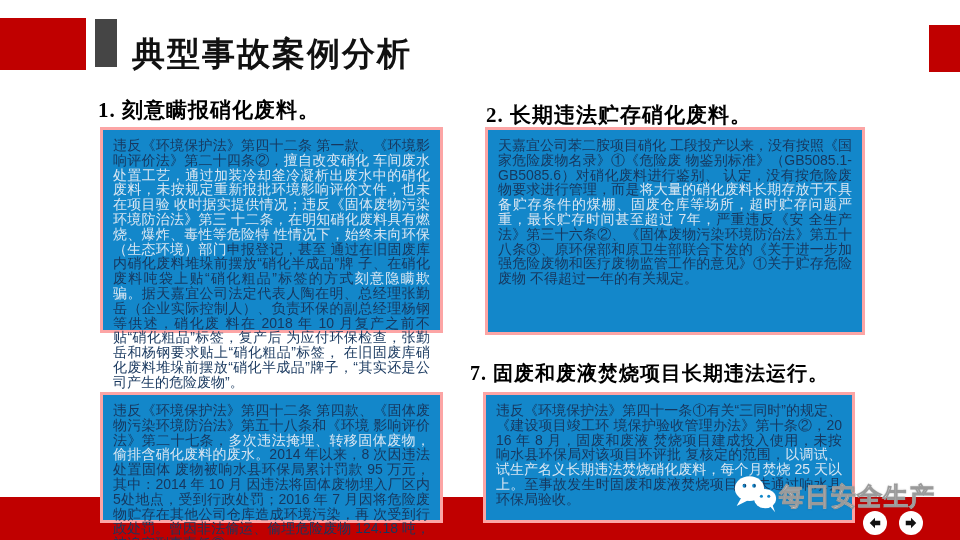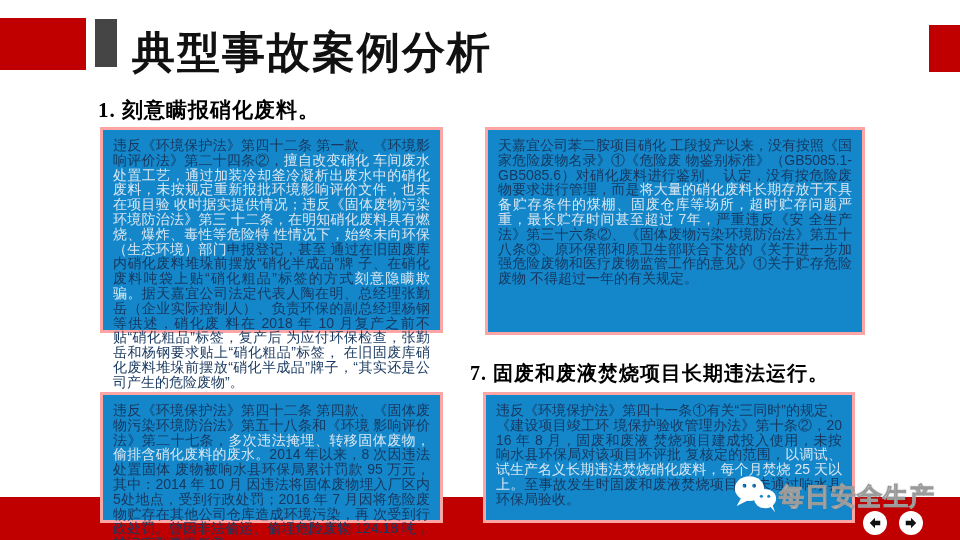--- a/index.html
+++ b/index.html
@@ -3,21 +3,21 @@
 <meta charset="utf-8">
 <style>
   html,body{margin:0;padding:0;background:#fff;}
   .slide{position:relative;width:960px;height:540px;background:#ffffff;overflow:hidden;
          font-family:"Liberation Sans", sans-serif;}
   .deco{position:absolute;}
   .red-tl{left:0;top:18px;width:86px;height:52px;background:#C00000;}
   .gray-bar{left:95px;top:19px;width:22px;height:48px;background:#454545;}
   .red-tr{left:929px;top:25px;width:31px;height:47px;background:#C00000;}
   .red-bottom{left:0;top:497px;width:960px;height:43px;background:#C00000;z-index:1;}
-  .page-title{position:absolute;left:132px;top:24px;font-size:43px;font-weight:bold;color:#111;
+  .page-title{position:absolute;left:132px;top:32px;font-size:33px;font-weight:bold;color:#111;
               letter-spacing:2px;font-family:"Liberation Sans", sans-serif;}
   .sec-heading{position:absolute;font-family:"Liberation Serif", serif;font-weight:bold;
                color:#000;font-size:21px;letter-spacing:1px;white-space:nowrap;}
   .h1{left:98px;top:96px;}
   .h2{left:486px;top:101px;}
   .h3{left:96px;top:356px;}
   .h4{left:470px;top:360px;font-size:20px;}
   .tbox{position:absolute;background:#1387CA;border:3px solid #fca5a5;box-sizing:border-box;
         padding:8px 10px;font-size:14px;line-height:14.8px;text-align:justify;
         word-break:break-all;z-index:2;}
@@ -46,20 +46,21 @@
   <div class="deco red-tl"></div>
   <div class="deco gray-bar"></div>
   <div class="deco red-tr"></div>
   <div class="deco red-bottom"></div>
 
   <div class="page-title">典型事故案例分析</div>
 
   <div class="sec-heading h1">1. 刻意瞒报硝化废料。</div>
   <div class="tbox b1"><span class="seg-d">违反《环境保护法》第四十二条 第一款、《环境影响评价法》第二十四条②，</span><span class="seg-l">擅自改变硝化 车间废水处置工艺，通过加装冷却釜冷凝析出废水中的硝化 废料，未按规定重新报批环境影响评价文件，也未在项目验 收时据实提供情况；违反《固体废物污染环境防治法》第三 十二条，在明知硝化废料具有燃烧、爆炸、毒性等危险特 性情况下，始终未向环保（生态环境）部门</span><span class="seg-d">申报登记，甚至 通过在旧固废库内硝化废料堆垛前摆放“硝化半成品”牌 子、在硝化废料吨袋上贴“硝化粗品”标签的方式</span><span class="seg-l">刻意隐瞒欺骗。</span><span class="seg-d">据天嘉宜公司法定代表人陶在明、总经理张勤岳（企业实际控制人）、负责环保的副总经理杨钢等供述，硝化废 料在 2018 年 10 月复产之前不贴“硝化粗品”标签，复产后 为应付环保检查，张勤岳和杨钢要求贴上“硝化粗品”标签， 在旧固废库硝化废料堆垛前摆放“硝化半成品”牌子，“其实还是公司产生的危险废物”。</span></div>
 
+  <div class="sec-heading h2">2. 长期违法贮存硝化废料。</div>
   <div class="tbox b2"><span class="seg-d">天嘉宜公司苯二胺项目硝化 工段投产以来，没有按照《国家危险废物名录》①《危险废 物鉴别标准》（GB5085.1-GB5085.6）对硝化废料进行鉴别、 认定，没有按危险废物要求进行管理，而是</span><span class="seg-l">将大量的硝化废料长期存放于不具备贮存条件的煤棚、固废仓库等场所，超时贮存问题严重，最长贮存时间甚至超过 7年，</span><span class="seg-d">严重违反《安 全生产法》第三十六条②、《固体废物污染环境防治法》第五十 八条③、原环保部和原卫生部联合下发的《关于进一步加强危险废物和医疗废物监管工作的意见》①关于贮存危险废物 不得超过一年的有关规定。</span></div>
 
   <div class="tbox b3"><span class="seg-d">违反《环境保护法》第四十二条 第四款、《固体废物污染环境防治法》第五十八条和《环境 影响评价法》第二十七条，</span><span class="seg-l">多次违法掩埋、转移固体废物，偷排含硝化废料的废水。</span><span class="seg-d">2014 年以来，8 次因违法处置固体 废物被响水县环保局累计罚款 95 万元，其中：2014 年 10 月 因违法将固体废物埋入厂区内 5处地点，受到行政处罚；2016 年 7 月因将危险废物贮存在其他公司仓库造成环境污染，再 次受到行政处罚。曾因非法偷运、偷埋危险废物 124.18 吨，被追究刑事责任③。</span></div>
 
   <div class="sec-heading h4">7. 固废和废液焚烧项目长期违法运行。</div>
   <div class="tbox b4"><span class="seg-d">违反《环境保护法》第四十一条①有关“三同时”的规定、《建设项目竣工环 境保护验收管理办法》第十条②，2016 年 8 月，固废和废液 焚烧项目建成投入使用，未按响水县环保局对该项目环评批 复核定的范围，</span><span class="seg-l">以调试、试生产名义长期违法焚烧硝化废料，每个月焚烧 25 天以上。</span><span class="seg-d">至事故发生时固废和废液焚烧项目 仍未通过响水县环保局验收。</span></div>
 
   <div class="watermark">
     <span>
       <svg width="44" height="40" viewBox="0 0 48 42">

